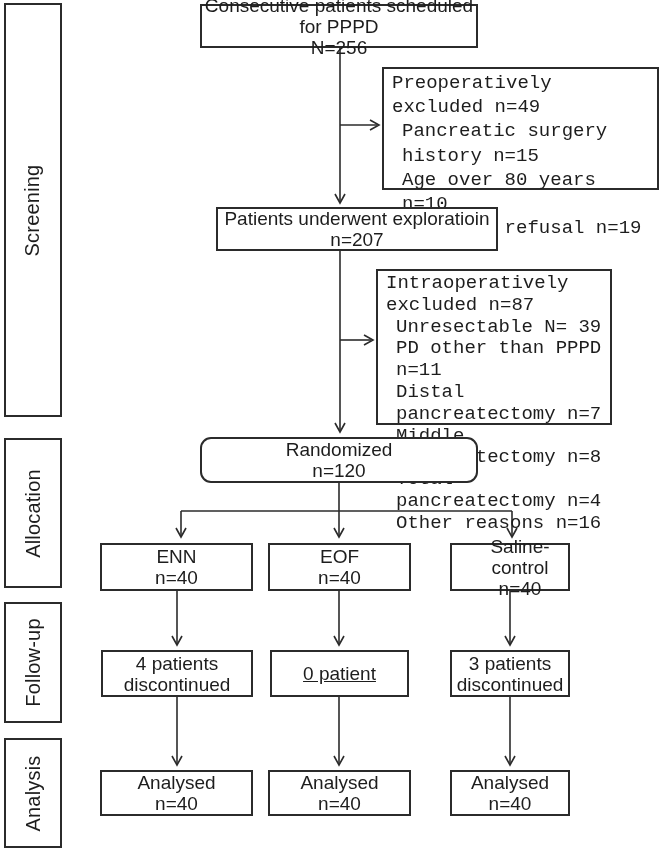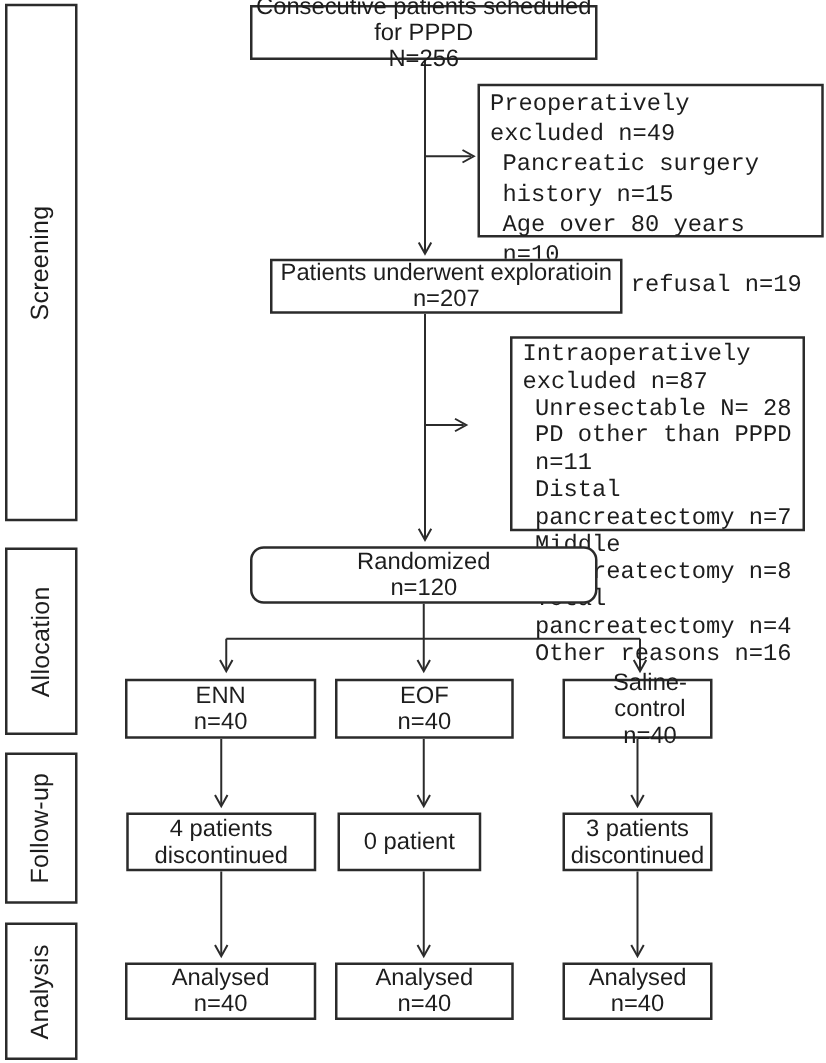--- a/index.html
+++ b/index.html
@@ -43,21 +43,21 @@
   }
   .listbox {
     align-items: flex-start;
     justify-content: flex-start;
     text-align: left;
     padding: 2px 8px;
     font-family: Liberation Mono, monospace;
   }
   .listbox .item { padding-left: 10px; }
   .lh-wide { line-height: 24.2px; }
-  .lh-tight { line-height: 21.8px; margin-left: 32px; }
+  .lh-tight { line-height: 21.8px; }
   .side {
     position: absolute;
     box-sizing: border-box;
     border: 2px solid #2b2b2b;
     background: #ffffff;
     display: flex;
     align-items: center;
     justify-content: center;
   }
   .side span {
@@ -135,21 +135,21 @@
     <div class="item">Patients refusal n=19</div>
   </div>
 
   <div class="box" style="left:216px; top:207px; width:282px; height:44px;">
     <div>Patients underwent exploratioin</div>
     <div>n=207</div>
   </div>
 
   <div class="box listbox lh-tight" style="left:376px; top:269px; width:236px; height:156px;">
     <div>Intraoperatively excluded n=87</div>
-    <div class="item">Unresectable N= 28</div>
+    <div class="item">Unresectable N= 39</div>
     <div class="item">PD other than PPPD n=11</div>
     <div class="item">Distal pancreatectomy n=7</div>
     <div class="item">Middle pancreatectomy n=8</div>
     <div class="item">Total pancreatectomy n=4</div>
     <div class="item">Other reasons n=16</div>
   </div>
 
   <div class="box" style="left:200px; top:437px; width:278px; height:46px;border-radius:11px;">
     <div>Randomized</div>
     <div>n=120</div>
@@ -165,21 +165,21 @@
   </div>
   <div class="box" style="left:450px; top:543px; width:120px; height:48px;padding-left:20px;">
     <div>Saline-control</div>
     <div>n=40</div>
   </div>
 
   <div class="box" style="left:101px; top:650px; width:152px; height:47px;">
     <div>4 patients</div>
     <div>discontinued</div>
   </div>
-  <div class="box" style="left:270px; top:650px; width:115px; height:47px;">
+  <div class="box" style="left:270px; top:650px; width:139px; height:47px;text-decoration:underline;">
     <div>0 patient</div>
     <div></div>
   </div>
   <div class="box" style="left:450px; top:650px; width:120px; height:47px;">
     <div>3 patients</div>
     <div>discontinued</div>
   </div>
 
   <div class="box" style="left:100px; top:770px; width:153px; height:46px;">
     <div>Analysed</div>

